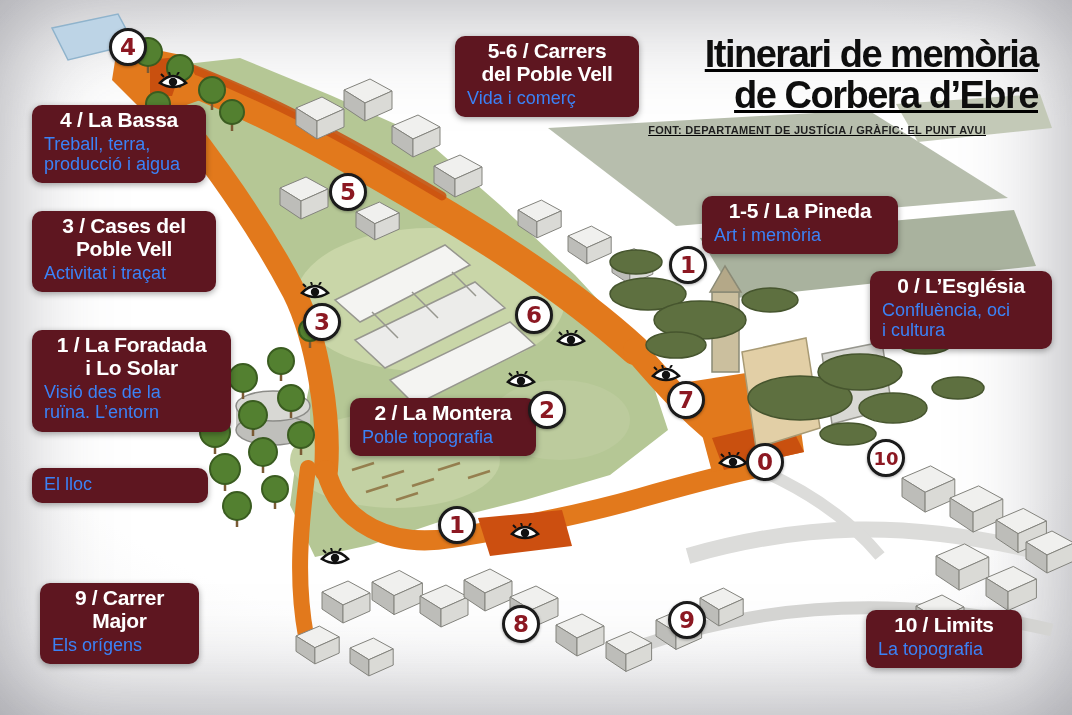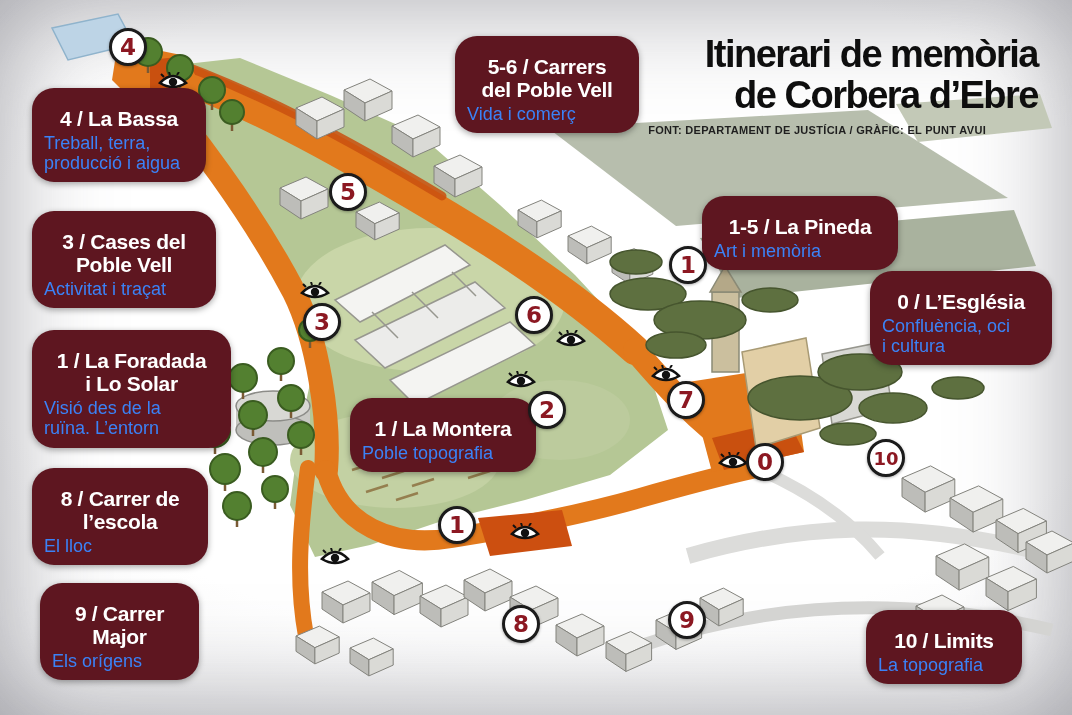--- a/index.html
+++ b/index.html
@@ -2,25 +2,25 @@
 <html><head>
 <meta charset="utf-8">
 <style>
   html,body{margin:0;padding:0;}
   body{width:1072px;height:715px;overflow:hidden;font-family:"Liberation Sans",sans-serif;}
   .stage{position:relative;width:1072px;height:715px;
     background:radial-gradient(ellipse 130% 115% at 52% 42%, #ffffff 42%, #f4f4f5 60%, #dededf 78%, #a8a8ad 100%);
     box-shadow:inset 0 0 110px rgba(90,90,100,.55);}
   #map-svg{position:absolute;left:0;top:0;z-index:1;}
   
-  .masthead{position:absolute;right:34px;top:34px;width:430px;text-align:right;z-index:4;}
+  .masthead{position:absolute;right:34px;top:34px;width:430px;text-align:right;z-index:4;text-decoration:underline;}
   .masthead .line{font-size:38px;font-weight:bold;color:#0e0e0e;letter-spacing:-1.5px;line-height:1.08;}
   .credits{font-size:11px;font-weight:bold;color:#1f1f1f;letter-spacing:.3px;margin-top:8px;padding-right:52px;}
   
-  .label{position:absolute;background:#5e1620;border-radius:22px;padding:19px 12px 9px;z-index:3;
+  .label{position:absolute;background:#5e1620;border-radius:10px;padding:3px 12px 9px;z-index:3;
     box-shadow:0 2px 6px rgba(0,0,0,.35);}
   .label .t{color:#ffffff;font-weight:bold;font-size:21px;line-height:1.1;text-align:center;
     white-space:pre-line;letter-spacing:-.3px;}
   .label .s{color:#3b82f6;font-size:18px;line-height:1.12;margin-top:3px;text-align:left;white-space:pre-line;}
   
   .marker{position:absolute;width:38px;height:38px;box-sizing:border-box;border-radius:50%;
     background:#ffffff;border:3px solid #1b1b1b;display:flex;align-items:center;justify-content:center;
     font-family:"DejaVu Sans",sans-serif;font-weight:bold;font-size:23px;color:#8c1822;z-index:3;
     box-shadow:0 1px 3px rgba(0,0,0,.35);}
   .marker.small{font-size:18px;}
@@ -214,57 +214,55 @@
     <div class="line">Itinerari de memòria</div>
     <div class="line">de Corbera d’Ebre</div>
     <div class="credits">FONT: DEPARTAMENT DE JUSTÍCIA / GRÀFIC: EL PUNT AVUI</div>
   </div>
 
   <div class="label" style="left:455px;top:36px;width:160px">
     <div class="t">5-6 / Carrers
 del Poble Vell</div>
     <div class="s">Vida i comerç</div>
   </div>
-  <div class="label" style="left:32px;top:88px;width:150px">
+  <div class="label" style="left:32px;top:105px;width:150px">
     <div class="t">4 / La Bassa</div>
     <div class="s">Treball, terra,
 producció i aigua</div>
   </div>
   <div class="label" style="left:32px;top:211px;width:160px">
     <div class="t">3 / Cases del
 Poble Vell</div>
     <div class="s">Activitat i traçat</div>
   </div>
   <div class="label" style="left:32px;top:330px;width:175px">
     <div class="t">1 / La Foradada
 i Lo Solar</div>
     <div class="s">Visió des de la
 ruïna. L’entorn</div>
   </div>
   <div class="label" style="left:32px;top:468px;width:152px">
-    <div class="t">8 / Carrer de
-l’escola</div>
     <div class="s">El lloc</div>
   </div>
   <div class="label" style="left:40px;top:583px;width:135px">
     <div class="t">9 / Carrer
 Major</div>
     <div class="s">Els orígens</div>
   </div>
   <div class="label" style="left:702px;top:196px;width:172px">
     <div class="t">1-5 / La Pineda</div>
     <div class="s">Art i memòria</div>
   </div>
   <div class="label" style="left:870px;top:271px;width:158px">
     <div class="t">0 / L’Església</div>
     <div class="s">Confluència, oci
 i cultura</div>
   </div>
   <div class="label" style="left:350px;top:398px;width:162px">
-    <div class="t">1 / La Montera</div>
+    <div class="t">2 / La Montera</div>
     <div class="s">Poble topografia</div>
   </div>
   <div class="label" style="left:866px;top:610px;width:132px">
     <div class="t">10 / Limits</div>
     <div class="s">La topografia</div>
   </div>
 
   <div class="marker" style="left:109px;top:28px">
       <span>4</span>
     </div>

